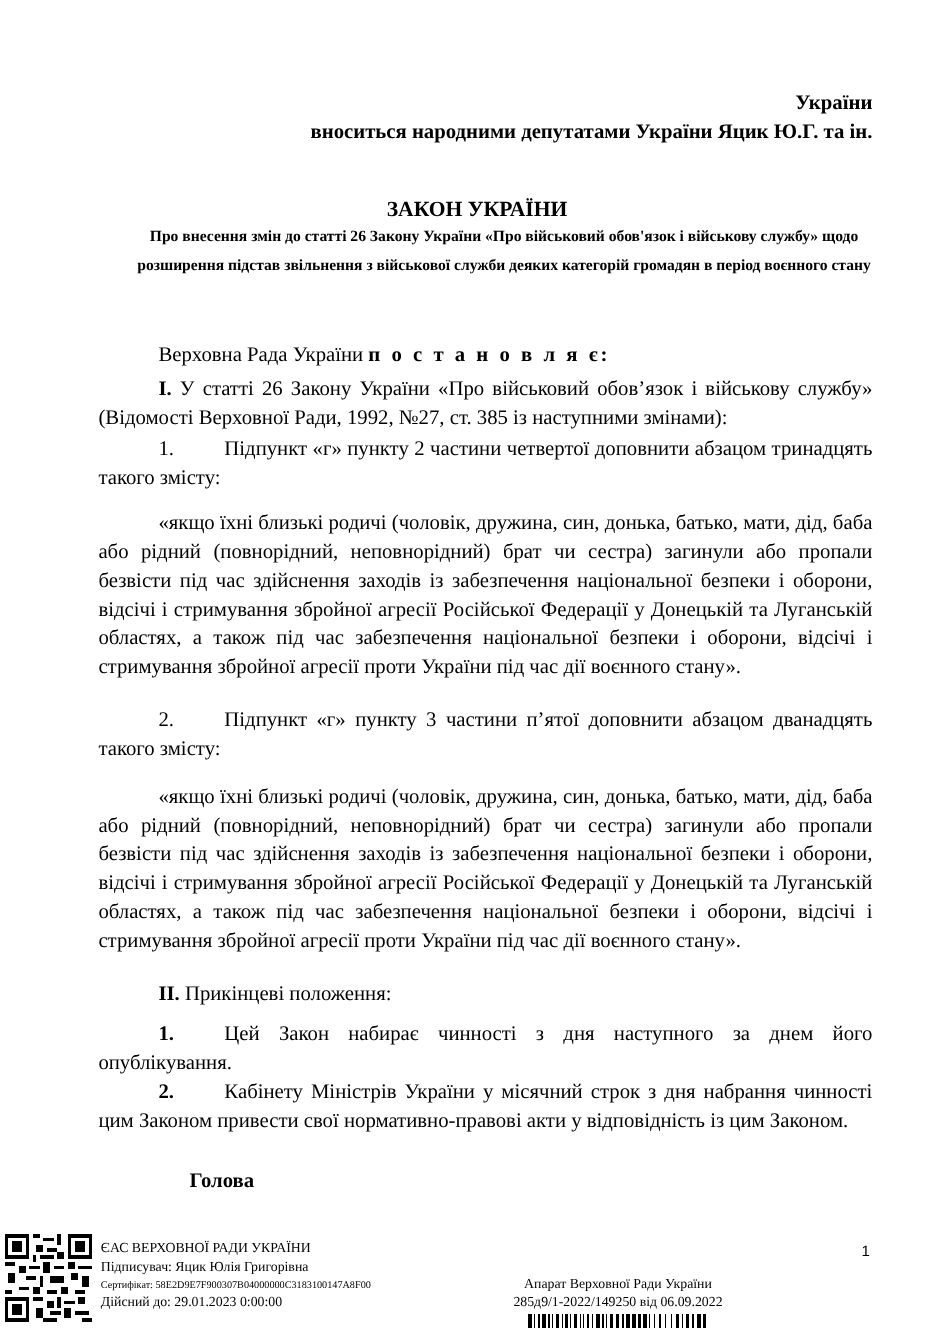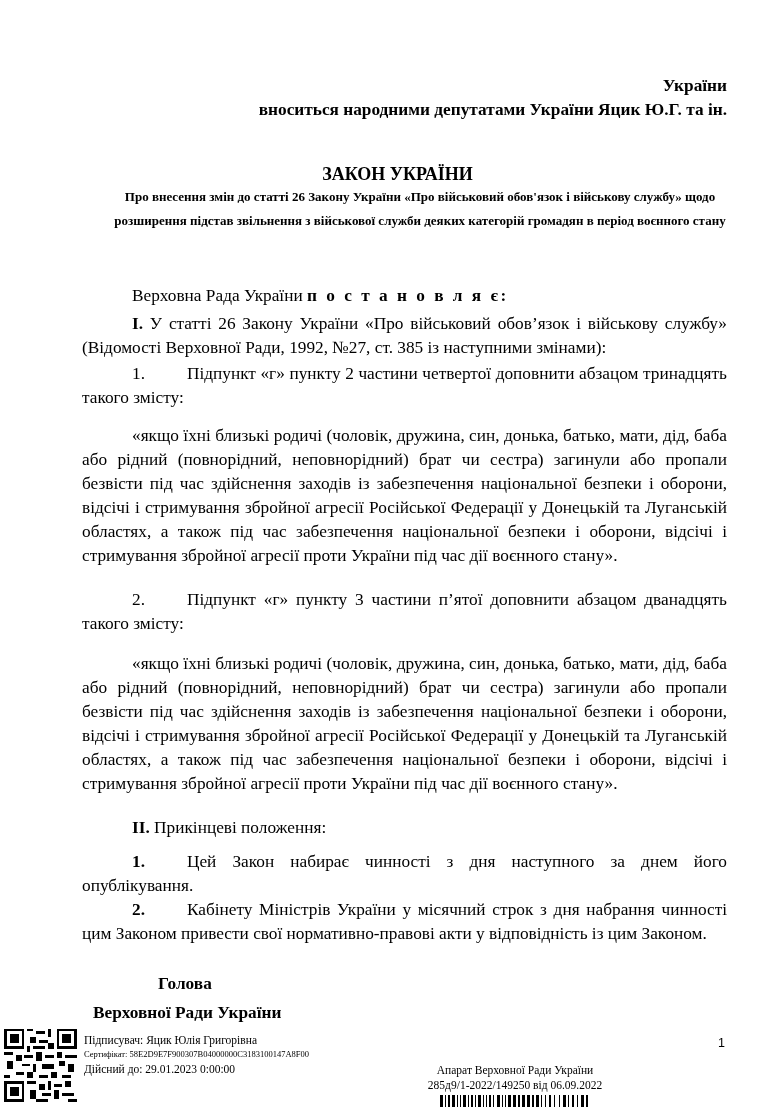--- a/index.html
+++ b/index.html
@@ -65,21 +65,20 @@
 
   <div id="q2" class="abs fs j ind">«якщо їхні близькі родичі (чоловік, дружина, син, донька, батько, мати, дід, баба або рідний (повнорідний, неповнорідний) брат чи сестра) загинули або пропали безвісти під час здійснення заходів із забезпечення національної безпеки і оборони, відсічі і стримування збройної агресії Російської Федерації у Донецькій та Луганській областях, а також під час забезпечення національної безпеки і оборони, відсічі і стримування збройної агресії проти України під час дії воєнного стану».</div>
 
   <div id="sec2" class="abs fs ind"><span class="b">II.</span><span> Прикінцеві положення:</span></div>
 
   <div id="f1" class="abs fs j ind"><span class="b">1.</span><span class="tab"></span><span>Цей Закон набирає чинності з дня наступного за днем його опублікування.</span></div>
 
   <div id="f2" class="abs fs j ind"><span class="b">2.</span><span class="tab"></span><span>Кабінету Міністрів України у місячний строк з дня набрання чинності цим Законом привести свої нормативно-правові акти у відповідність із цим Законом.</span></div>
 
   <div id="sig1" class="abs b">Голова</div>
-  <div id="sig2" class="abs b">Верховної Ради України</div>
 
   <svg id="qr" class="abs" viewBox="0 0 25 25" shape-rendering="crispEdges">
     <rect width="25" height="25" fill="#fff"></rect>
     <g fill="#000">
       <rect x="0" y="0" width="7" height="7"></rect>
         <rect x="1" y="1" width="5" height="5" fill="#fff"></rect>
         <rect x="2" y="2" width="3" height="3"></rect>
       <rect x="18" y="0" width="7" height="7"></rect>
         <rect x="19" y="1" width="5" height="5" fill="#fff"></rect>
         <rect x="20" y="2" width="3" height="3"></rect>
@@ -121,20 +120,21 @@
         <rect x="9" y="21" width="2" height="3"></rect>
       <rect x="13" y="22" width="3" height="1"></rect>
         <rect x="17" y="21" width="2" height="3"></rect>
         <rect x="20" y="22" width="4" height="1"></rect>
       <rect x="22" y="24" width="3" height="1"></rect>
         <rect x="11" y="24" width="4" height="1"></rect>
     </g>
   </svg>
 
   <div id="stamp" class="abs">
+    <div>ЄАС ВЕРХОВНОЇ РАДИ УКРАЇНИ</div>
     <div>Підписувач: Яцик Юлія Григорівна</div>
     <div class="cert">Сертифікат: 58E2D9E7F900307B04000000C3183100147A8F00</div>
     <div>Дійсний до: 29.01.2023 0:00:00</div>
   </div>
 
   <div id="reg" class="abs">
     <div>Апарат Верховної Ради України</div>
     <div>285д9/1-2022/149250 від 06.09.2022</div>
     <svg id="barcode" width="150" height="14" viewBox="0 0 150 14" shape-rendering="crispEdges">
       <g fill="#000">

